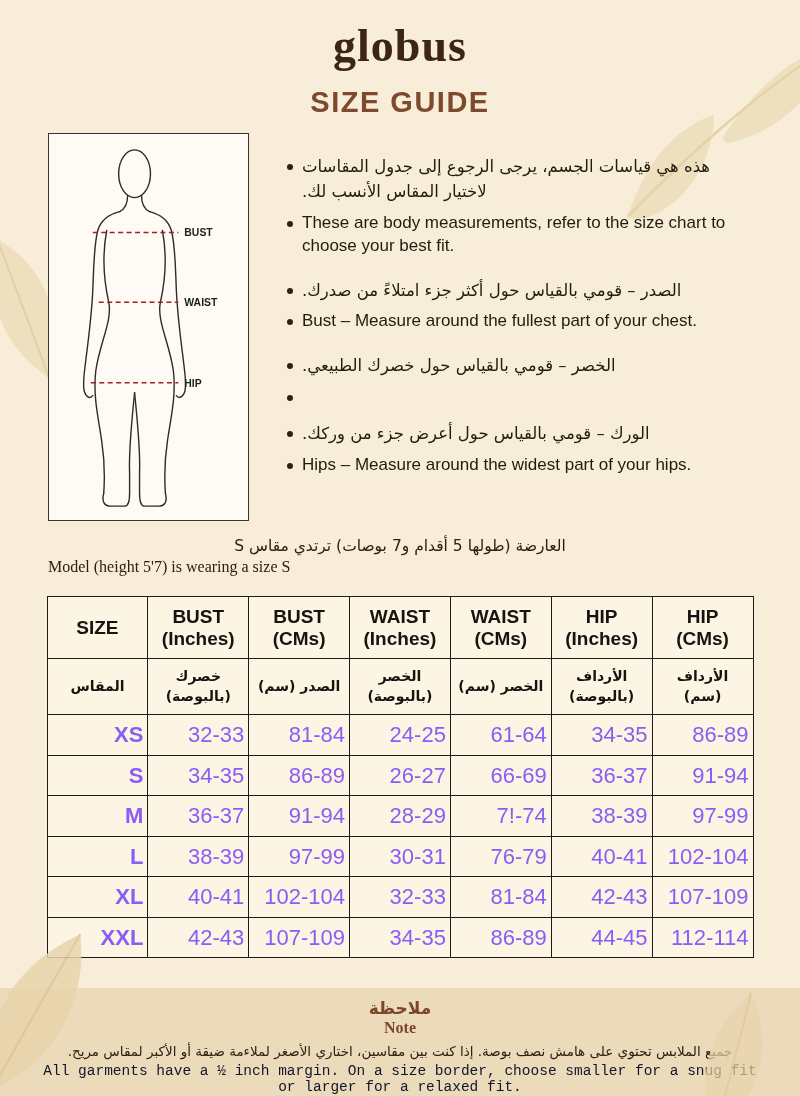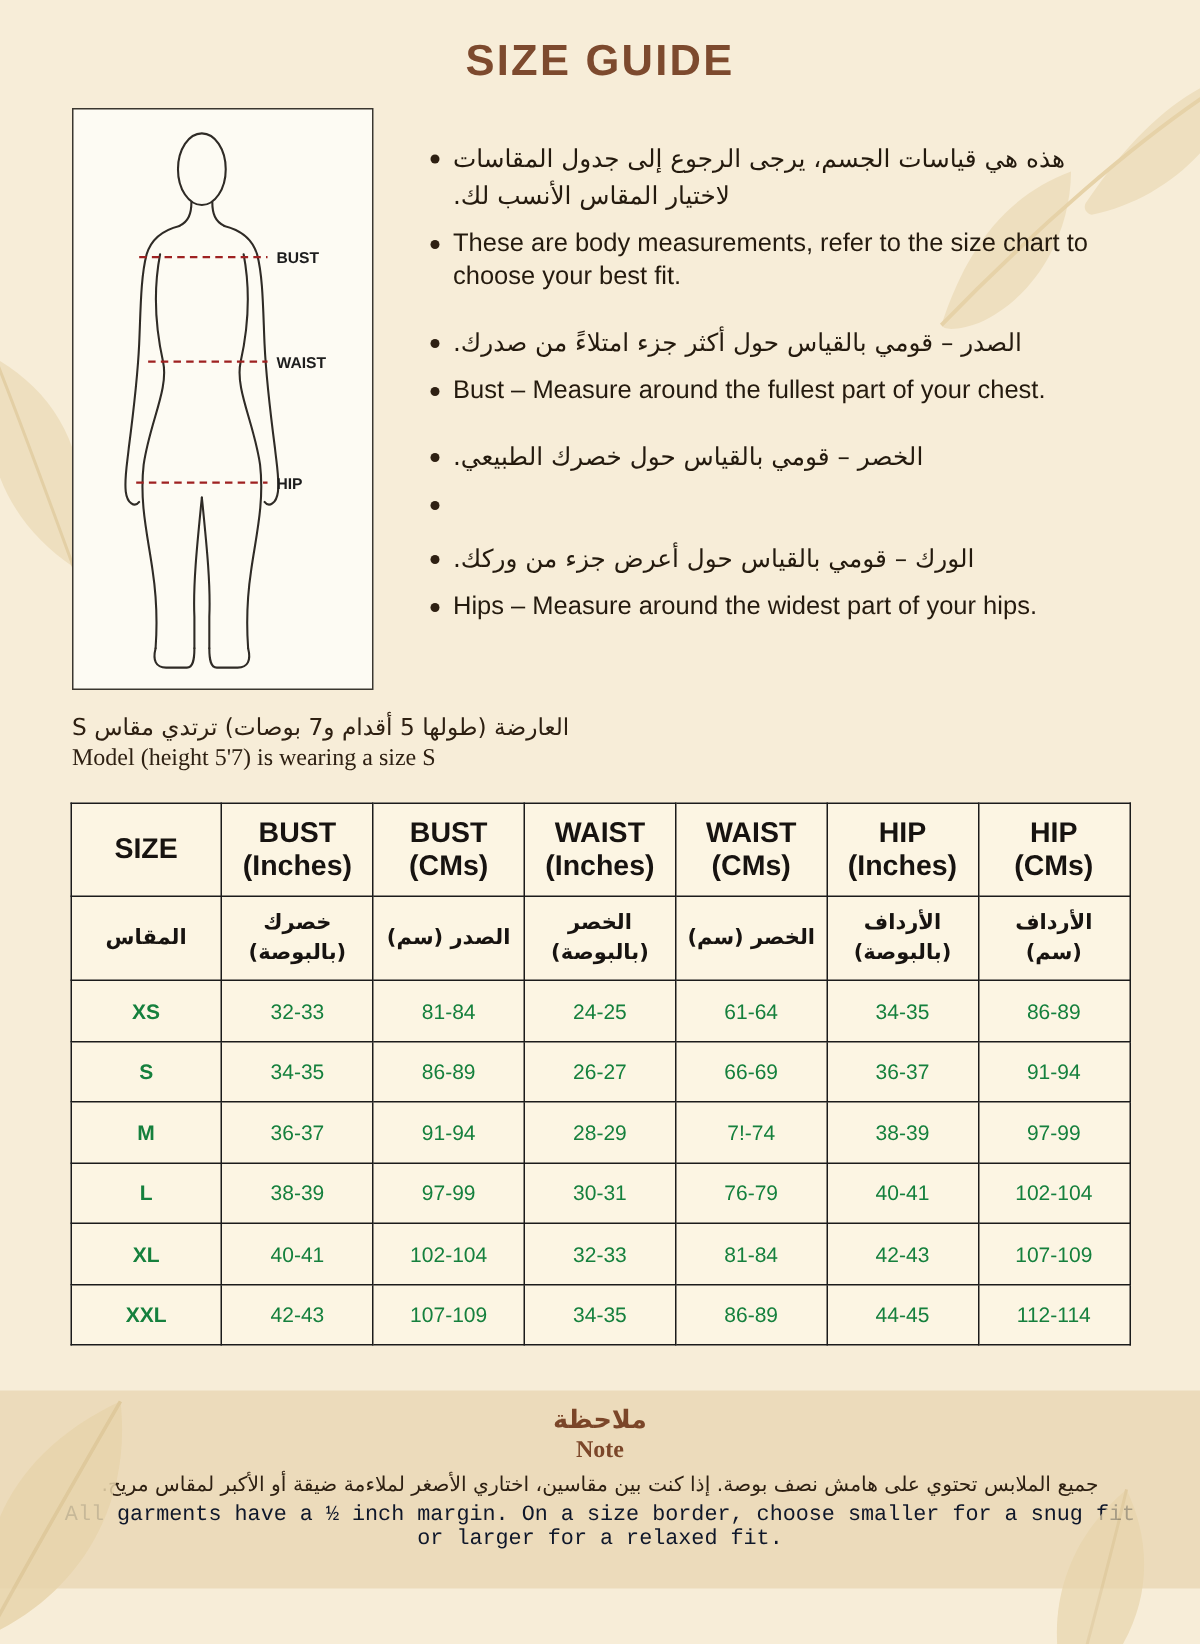--- a/index.html
+++ b/index.html
@@ -10,42 +10,42 @@
     font-family:"DejaVu Sans", sans-serif;
   }
   .leaf { position:absolute; pointer-events:none; z-index:0; }
   .leaf-tr   { top:10px; right:-30px; width:230px; height:230px; transform:rotate(6deg); }
   .leaf-left { top:248px; left:-38px; width:120px; height:120px; transform:rotate(115deg); }
   .leaf-bl   { bottom:10px; left:-36px; width:145px; height:145px; transform:rotate(-15deg); opacity:.85; z-index:2; }
   .leaf-br   { bottom:-28px; right:8px; width:120px; height:120px; transform:rotate(150deg); opacity:.7; z-index:2; }
 
   .header { position:relative; z-index:1; text-align:center; padding-top:22px; }
   .logo  { font-family:"Liberation Serif", serif; font-weight:700; font-size:46px; line-height:1.05; color:#3c2517; letter-spacing:1px; }
-  .title { font-family:"Liberation Sans", sans-serif; font-weight:700; font-size:29px; color:#7d4a2e; letter-spacing:1.5px; margin-top:3px; }
+  .title { font-family:"Liberation Sans", sans-serif; font-weight:700; font-size:29px; color:#7d4a2e; letter-spacing:1.5px; margin-top:16px; }
 
   .content { position:relative; z-index:1; display:flex; margin:14px 44px 0 48px; }
   .figure-box { flex:none; width:201px; height:388px; background:#fdfbf3; border:1px solid #3a362f; }
   .figure-box svg { display:block; width:100%; height:100%; }
 
   .bullets { flex:1; padding:22px 0 0 38px; }
   .bullet-group { margin-bottom:21px; }
   .bullet { display:flex; gap:9px; margin-bottom:7px; }
   .dot { flex:none; width:6px; height:6px; border-radius:50%; background:#2e2012; margin-top:9px; }
   .txt-ar { direction:rtl; text-align:left; font-size:16.5px; line-height:1.5; color:#241a0e; font-family:"DejaVu Sans", sans-serif; }
   .txt-en { font-family:Liberation Sans, sans-serif; font-size:17px; line-height:1.35; color:#241a0e; }
 
   .model-note { position:relative; z-index:1; margin:16px 48px 0; }
-  .model-ar { direction:rtl; text-align:left; font-size:15.5px; margin-bottom:3px; font-family:"DejaVu Sans", sans-serif; }
+  .model-ar { direction:rtl; text-align:center; font-size:15.5px; margin-bottom:3px; font-family:"DejaVu Sans", sans-serif; }
   .model-en { font-family:"Liberation Serif", serif; font-size:16px; }
 
   .size-table { position:relative; z-index:1; width:707px; margin:20px auto 0; border-collapse:collapse; background:#fcf5e3; table-layout:fixed; }
   .size-table th, .size-table td { border:1px solid #1b1b1b; text-align:center; vertical-align:middle; padding:2px 4px; }
   .th-en { height:62px; font-family:"Liberation Sans", sans-serif; font-size:19px; font-weight:700; color:#171310; }
   .th-ar { height:56px; direction:rtl; font-family:"DejaVu Sans", sans-serif; font-size:14px; font-weight:700; line-height:1.4; color:#171310; }
-  .size-table td { height:40.5px; font-family:"Liberation Sans", sans-serif; font-size:14px; color:#15803d; }
+  .size-table td { height:40.5px; font-family:"Liberation Sans", sans-serif; font-size:22px; color:#8b5cf6;text-align:right; }
   .size-table td.size-col { font-weight:700; }
 
   .note { position:relative; z-index:1; margin-top:30px; background:#ecdbbb; height:132px; padding:10px 40px 8px; text-align:center; }
   .note-title-ar { direction:rtl; font-family:"DejaVu Sans", sans-serif; font-weight:700; font-size:17px; color:#7b4629; }
   .note-title-en { font-family:"Liberation Serif", serif; font-weight:700; font-size:16px; color:#7b4629; margin-top:1px; }
   .note-body-ar { direction:rtl; font-family:"DejaVu Sans", sans-serif; font-size:13.5px; margin-top:6px; color:#2e2012; }
   .note-body-en { font-family:Liberation Mono, monospace; font-size:14.5px; margin-top:4px; color:#0f172a; }
 </style>
 </head>
 <body>
@@ -57,20 +57,21 @@
     <path d="M36,206 C48,150 72,118 108,100 C112,140 94,182 60,202 C50,207 38,210 36,206 Z" fill="#eedfbf"></path>
     <path d="M36,206 C80,150 150,70 212,24" fill="none" stroke="#e6d2a8" stroke-width="2.5"></path>
   </svg>
 
   <svg class="leaf leaf-left" viewBox="0 0 120 120" aria-hidden="true">
     <path d="M8,112 C12,62 44,18 112,6 C104,60 66,102 8,112 Z" fill="#eedfbf"></path>
     <path d="M8,112 C40,78 76,42 112,6" fill="none" stroke="#e3cfa5" stroke-width="2"></path>
   </svg>
 
   <header class="header">
+    <div class="logo">globus</div>
     <div class="title">SIZE GUIDE</div>
   </header>
 
   <div class="content">
 
     <div class="figure-box">
       <svg viewBox="0 0 200 388">
         <g fill="none" stroke="#2f2b26" stroke-width="1.4" stroke-linecap="round">
           <ellipse cx="86" cy="40" rx="16" ry="24"></ellipse>
           <path d="M79,62 C79,70 77,75 71,78"></path>

